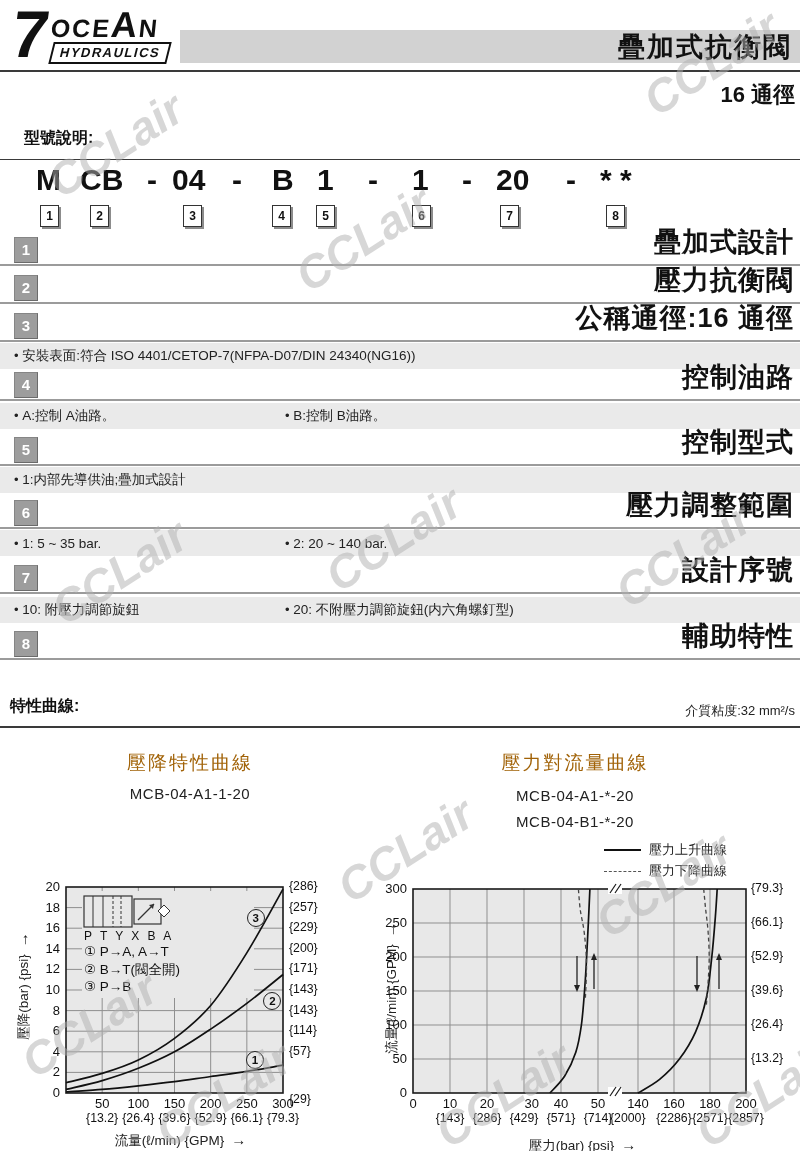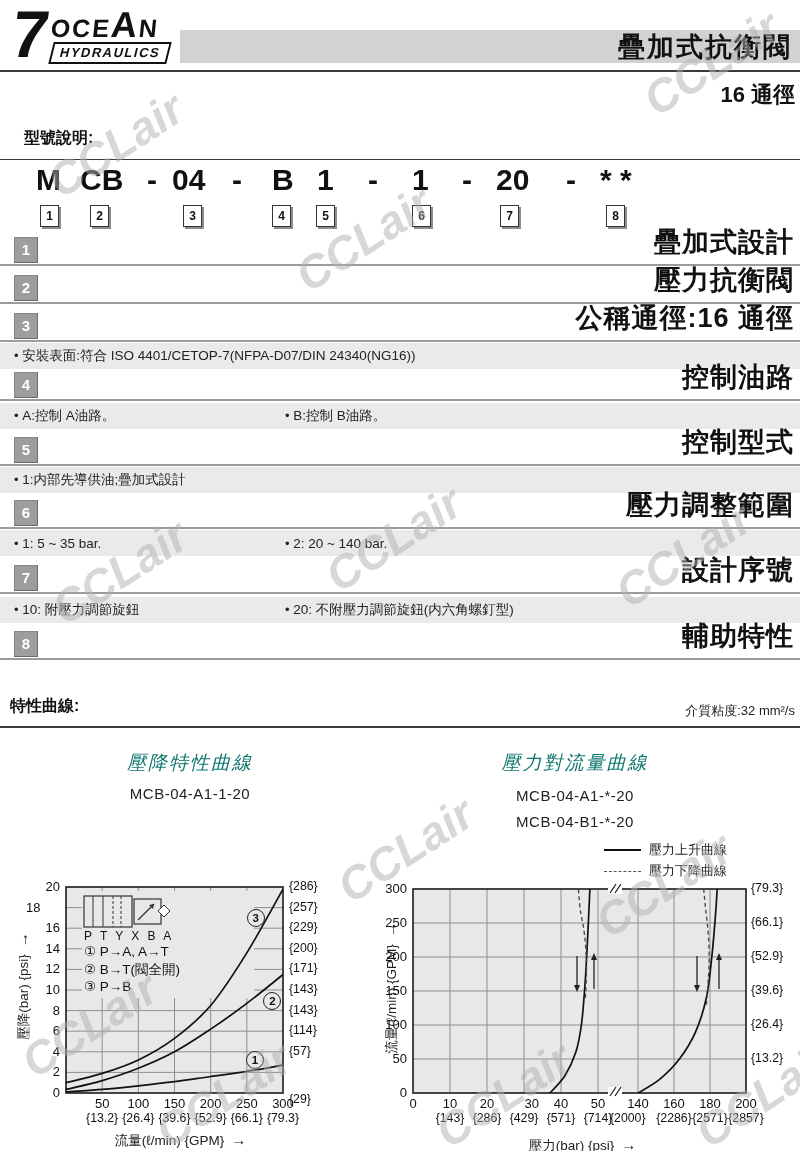--- a/index.html
+++ b/index.html
@@ -33,21 +33,21 @@
   .sec{position:absolute;left:0;width:800px;height:27px;border-bottom:2px solid #9b9b9b;}
   .secnum{position:absolute;left:14px;top:0;width:22px;height:24px;background:#9d9d9d;color:#fff;
           font-size:15px;font-weight:bold;text-align:center;line-height:24px;
           border:1px solid #858585;border-right-color:#6b6b6b;border-bottom-color:#6b6b6b;}
   .sectitle{position:absolute;right:6px;bottom:4px;font-size:27px;font-weight:bold;letter-spacing:1px;}
   .band{position:absolute;left:0;width:800px;height:26px;background:#eaeaea;}
   .bullet{position:absolute;top:50%;transform:translateY(-50%);font-size:13.5px;color:#222;white-space:nowrap;}
   .bullet::before{content:"• ";font-size:13px;}
   .visc{position:absolute;right:5px;font-size:13px;color:#222;}
   
-  .ctitle{position:absolute;text-align:center;font-size:19px;letter-spacing:2px;color:#0f766e;font-style:italic;}
+  .ctitle{position:absolute;text-align:center;font-size:19px;letter-spacing:2px;color:#a16207;}
   .csub{position:absolute;text-align:center;font-size:15px;color:#222;letter-spacing:.5px;}
   .legend{position:absolute;display:flex;flex-direction:column;gap:3px;}
   .lrow{display:flex;align-items:center;gap:8px;font-size:13px;color:#222;}
   .sw{width:37px;height:0;}
   .sw.solid{border-top:2.2px solid #111;}
   .sw.dash{border-top:1.6px dashed #555;}
   .tick{position:absolute;font-size:13px;color:#111;white-space:nowrap;}
   .ticksm{position:absolute;font-size:12.3px;color:#111;white-space:nowrap;}
   .clabel{position:absolute;width:16px;height:16px;border:1.3px solid #222;border-radius:50%;
           font-size:11.5px;font-weight:bold;text-align:center;line-height:16px;background:#e8e8e8;z-index:4;}
@@ -284,21 +284,21 @@
     <span class="ticksm z3" style="left: 259px; top: 1111px; width: 48px; text-align: center;">{79.3}</span>
     <span class="tick z3" style="left: 26px; top: 1085px; width: 34px; text-align: right;">0</span>
     <span class="tick z3" style="left: 26px; top: 1064.4px; width: 34px; text-align: right;">2</span>
     <span class="tick z3" style="left: 26px; top: 1043.8px; width: 34px; text-align: right;">4</span>
     <span class="tick z3" style="left: 26px; top: 1023.2px; width: 34px; text-align: right;">6</span>
     <span class="tick z3" style="left: 26px; top: 1002.6px; width: 34px; text-align: right;">8</span>
     <span class="tick z3" style="left: 26px; top: 982px; width: 34px; text-align: right;">10</span>
     <span class="tick z3" style="left: 26px; top: 961.4px; width: 34px; text-align: right;">12</span>
     <span class="tick z3" style="left: 26px; top: 940.8px; width: 34px; text-align: right;">14</span>
     <span class="tick z3" style="left: 26px; top: 920.2px; width: 34px; text-align: right;">16</span>
-    <span class="tick z3" style="left: 26px; top: 899.6px; width: 34px; ">18</span>
+    <span class="tick z3" style="left: 26px; top: 899.6px; width: 34px; text-align: right;">18</span>
     <span class="tick z3" style="left: 26px; top: 879px; width: 34px; text-align: right;">20</span>
     <span class="ticksm z3" style="left: 289px; top: 1064.4px; width: 48px; text-align: left; margin-top: 28px;">{29}</span>
     <span class="ticksm z3" style="left: 289px; top: 1043.8px; width: 48px; text-align: left;">{57}</span>
     <span class="ticksm z3" style="left: 289px; top: 1023.2px; width: 48px; text-align: left;">{114}</span>
     <span class="ticksm z3" style="left: 289px; top: 1002.6px; width: 48px; text-align: left;">{143}</span>
     <span class="ticksm z3" style="left: 289px; top: 982px; width: 48px; text-align: left;">{143}</span>
     <span class="ticksm z3" style="left: 289px; top: 961.4px; width: 48px; text-align: left;">{171}</span>
     <span class="ticksm z3" style="left: 289px; top: 940.8px; width: 48px; text-align: left;">{200}</span>
     <span class="ticksm z3" style="left: 289px; top: 920.2px; width: 48px; text-align: left;">{229}</span>
     <span class="ticksm z3" style="left: 289px; top: 899.6px; width: 48px; text-align: left;">{257}</span>

